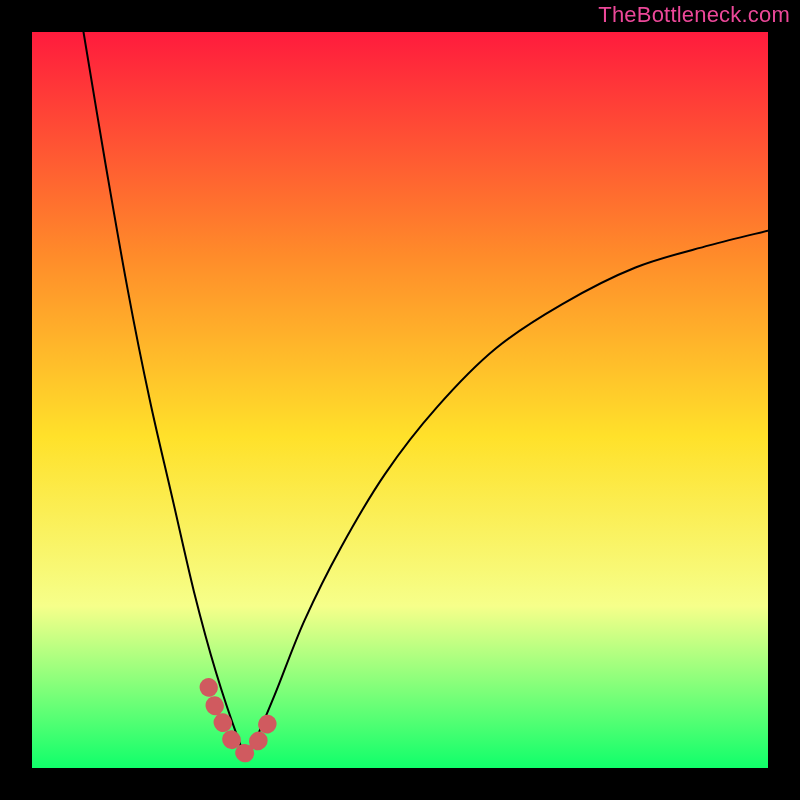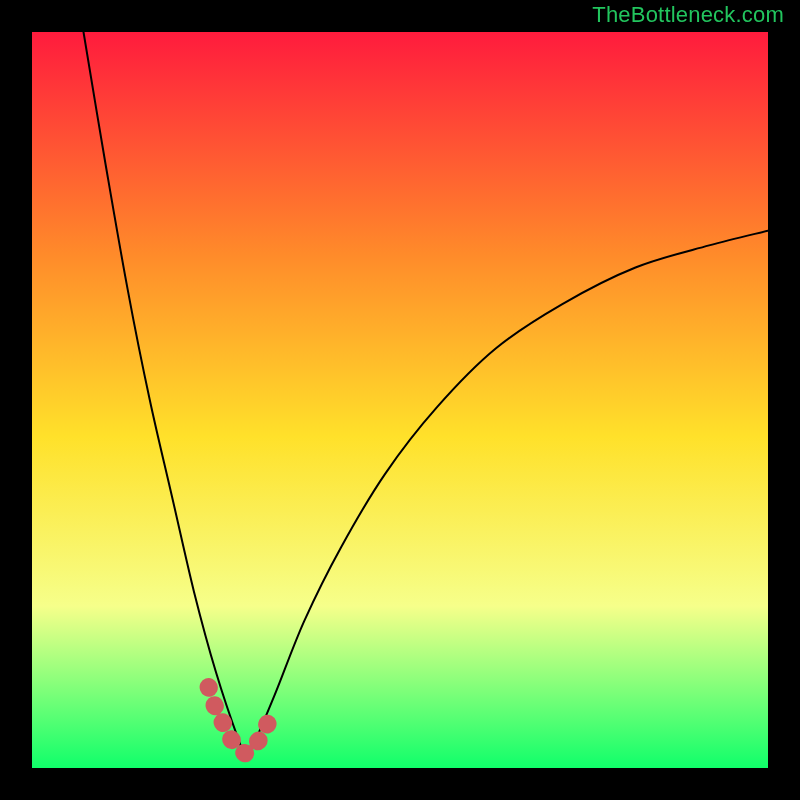--- a/index.html
+++ b/index.html
@@ -15,22 +15,22 @@
     position: absolute;
     left: 0;
     top: 0;
     width: 800px;
     height: 800px;
     background: #000;
   }
   .watermark {
     position: absolute;
     top: 2px;
-    right: 16px;
-    color: #22c55e;
+    right: 10px;
+    color: #ec4899;
     font-size: 22px;
     letter-spacing: 0.2px;
     font-weight: 400;
     z-index: 10;
   }
   .plot {
     position: absolute;
     left: 32px;
     top: 32px;
     width: 736px;

